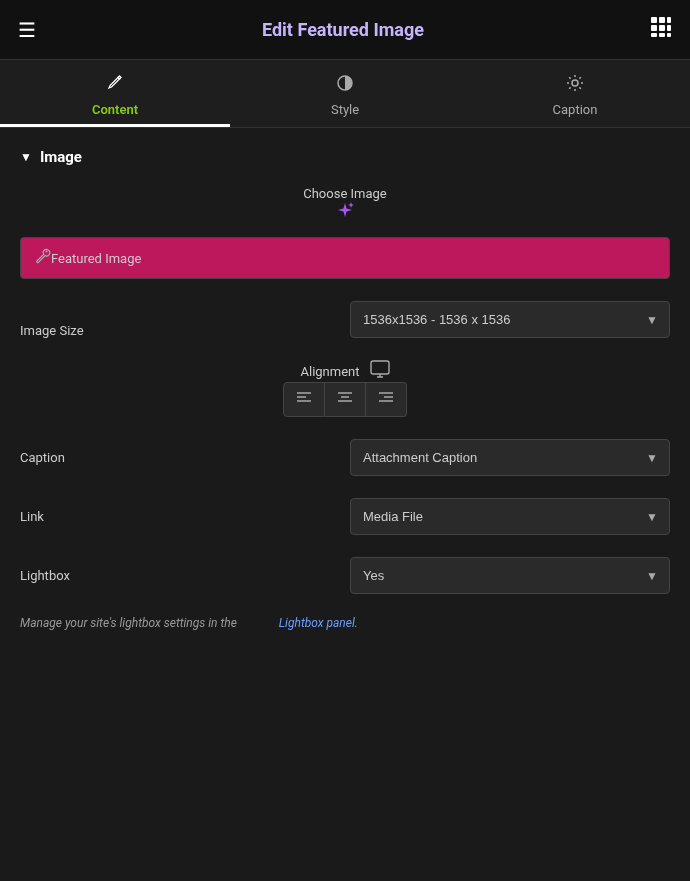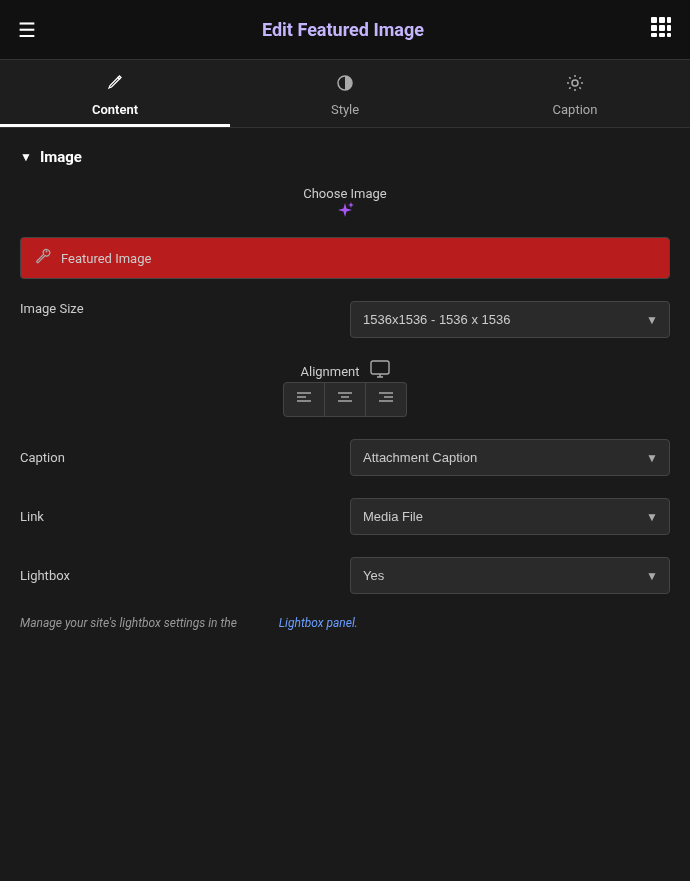--- a/index.html
+++ b/index.html
@@ -45,21 +45,21 @@
       flex-direction: column;
       align-items: center;
       padding: 14px 0 10px;
       cursor: pointer;
       color: #aaa;
       font-size: 13px;
       gap: 6px;
       position: relative;
     }
     .tab.active {
-      color: #ffffff;
+      color: #84cc16;
       font-weight: 600;
     }
     .tab.active::after {
       content: '';
       position: absolute;
       bottom: 0;
       left: 0;
       right: 0;
       height: 3px;
       background: #fff;
@@ -82,21 +82,21 @@
       font-size: 15px;
       font-weight: 700;
       color: #fff;
     }
     .arrow-icon {
       font-size: 12px;
       color: #fff;
     }
     .form-row-inline {
       display: flex;
-      align-items: flex-start;
+      align-items: flex-end;
       justify-content: space-between;
       margin-bottom: 22px;
     }
     .form-label {
       color: #ccc;
       font-size: 13px;
     }
 
     
     .choose-image-row {
@@ -113,22 +113,22 @@
     .ai-icon {
       color: #a855f7;
       font-size: 18px;
       cursor: pointer;
     }
 
     
     .image-input {
       display: flex;
       align-items: center;
-      gap: 10px;
-      background: #b91c1c;
+      gap: 0;
+      background: #be185d;
       border: 1px solid #444;
       border-radius: 4px;
       padding: 10px 14px;
       color: #ccc;
       font-size: 13px;
       cursor: pointer;
       width: 100%;
       margin-bottom: 22px;
     }
     .wrench-icon {

